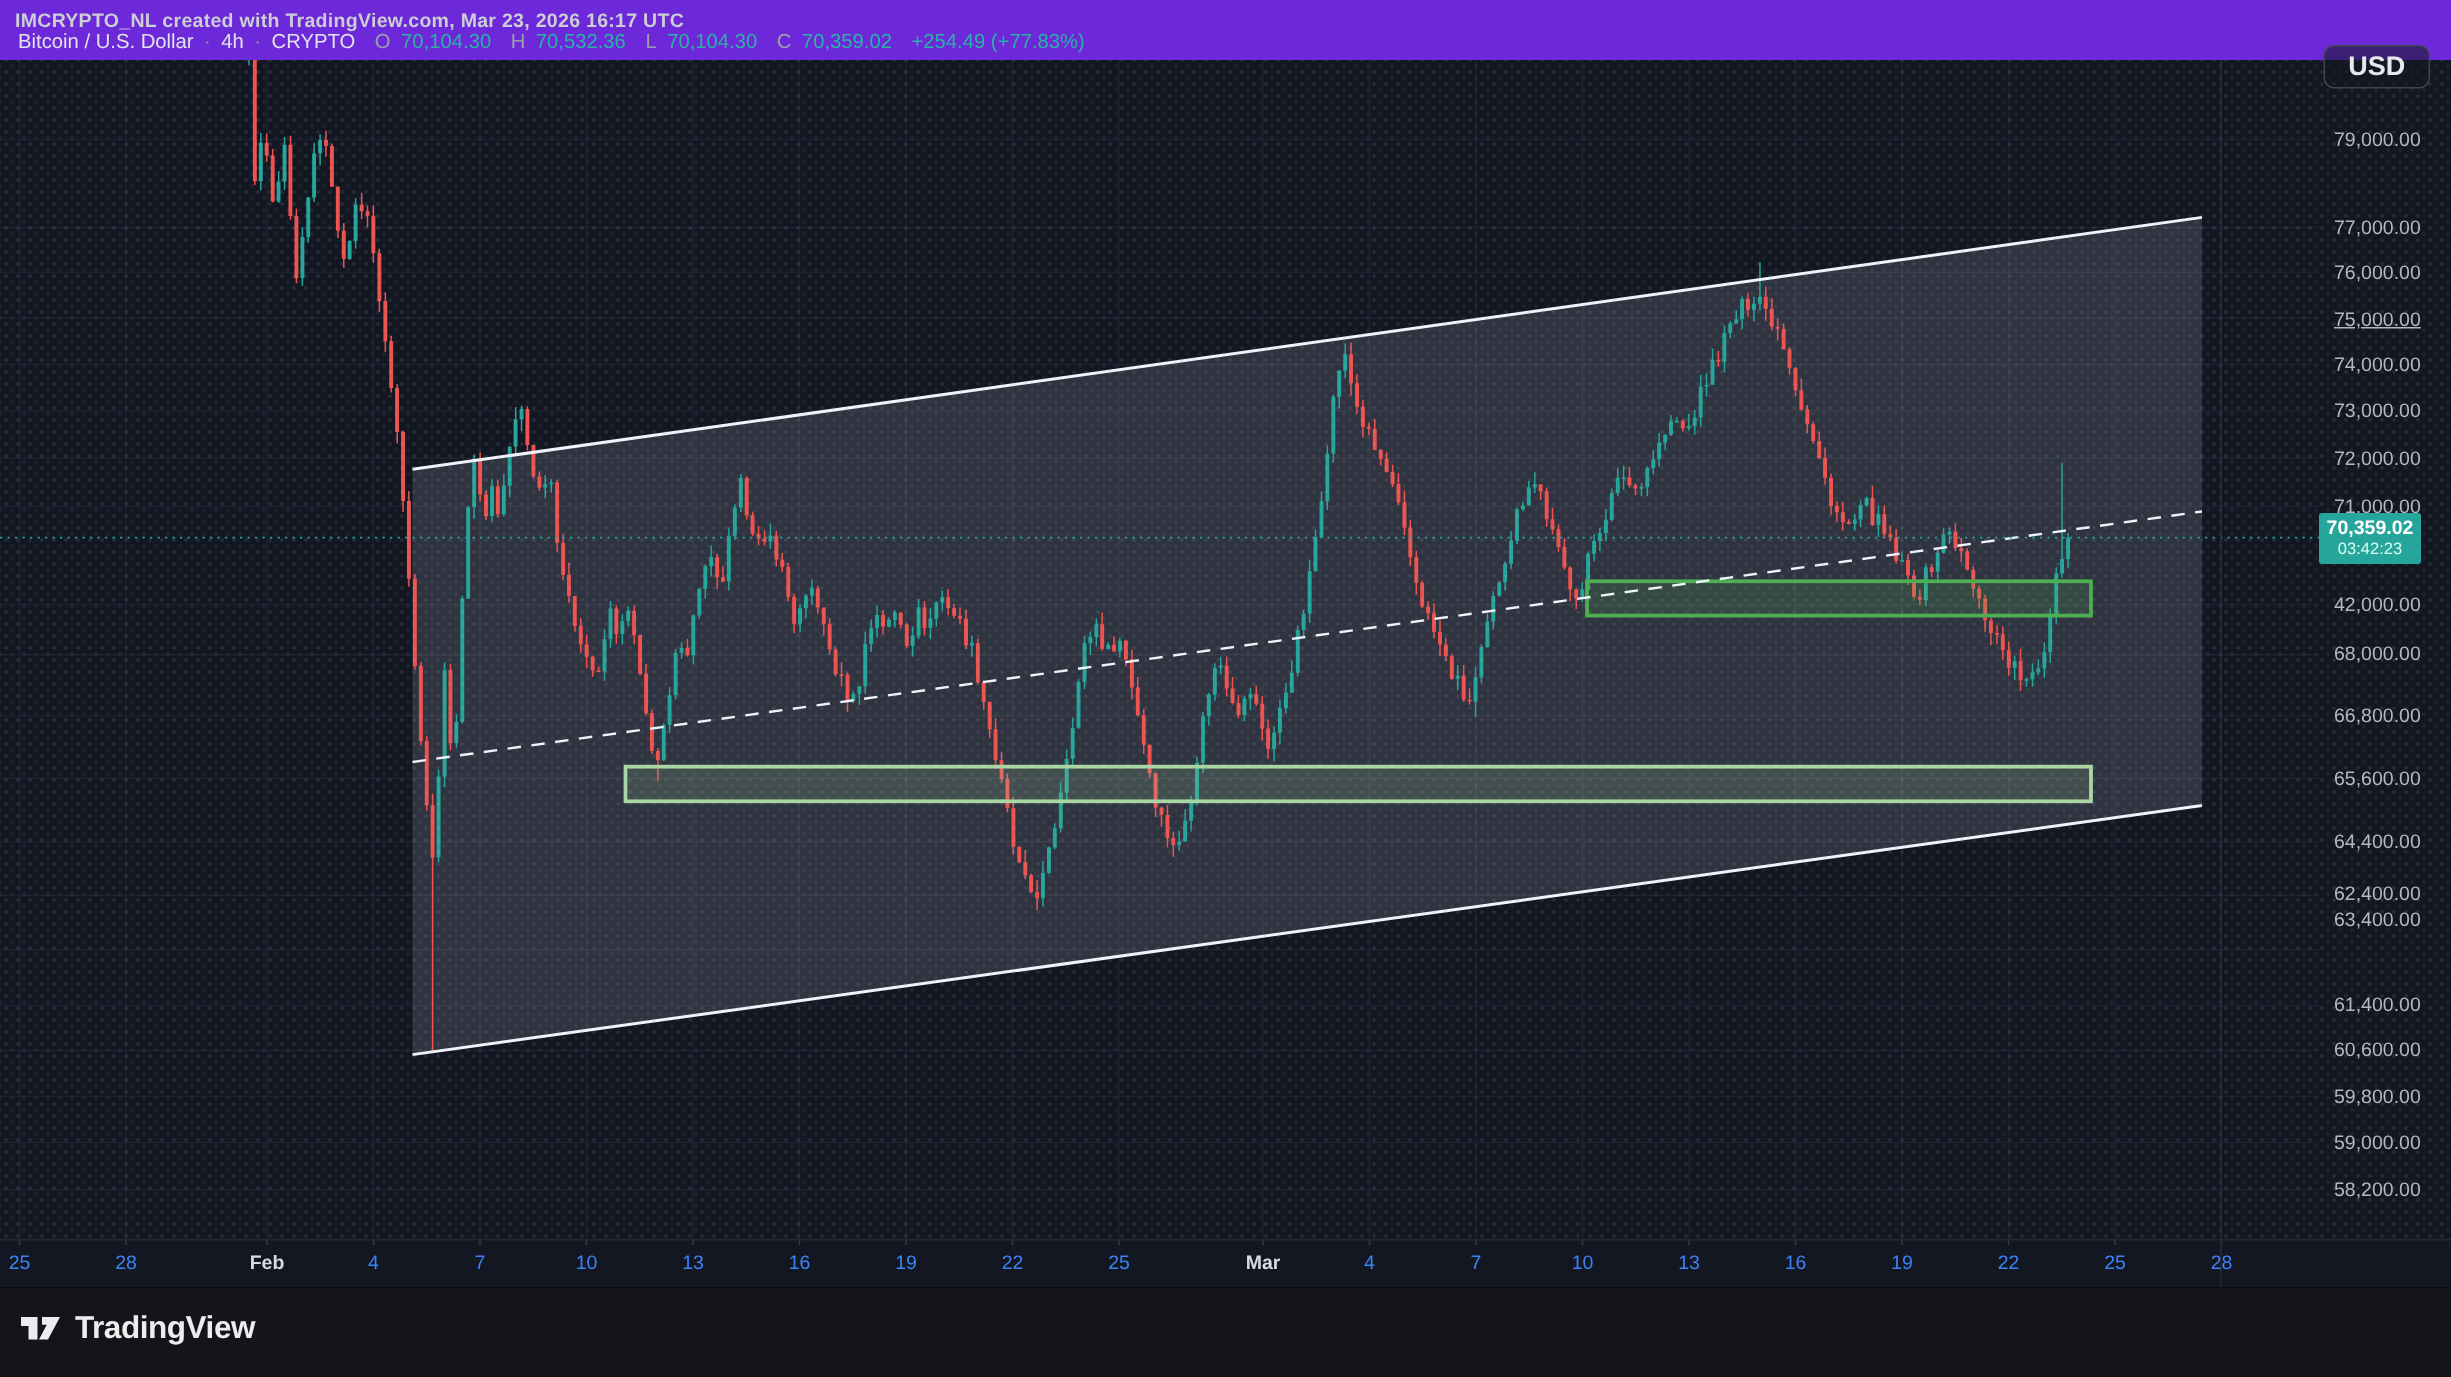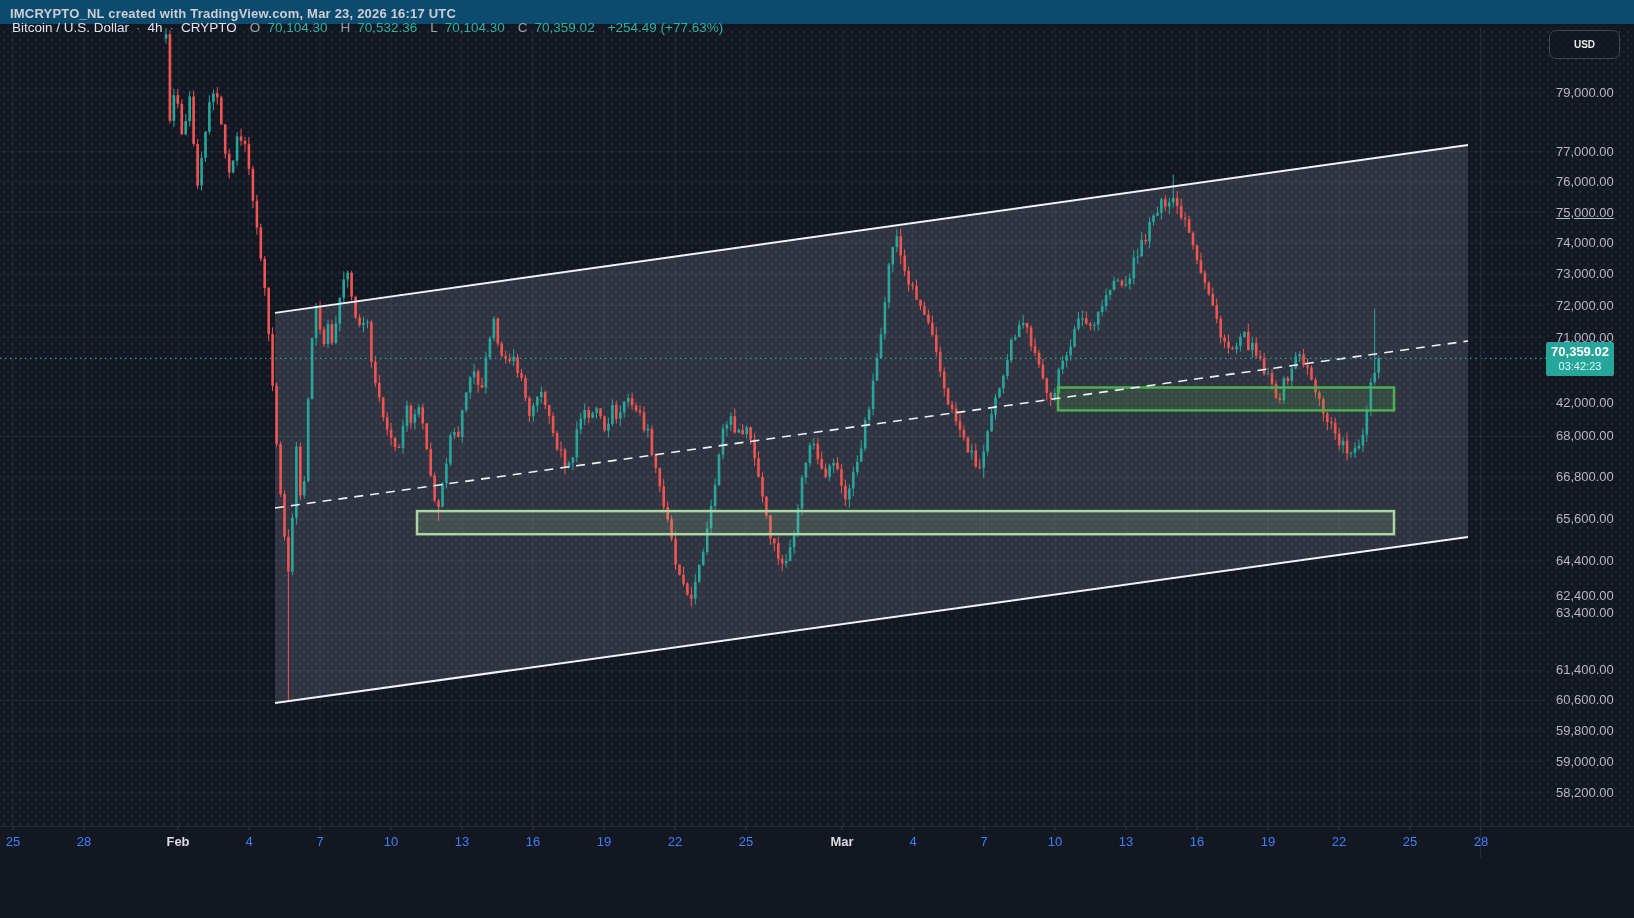--- a/index.html
+++ b/index.html
@@ -1,31 +1,31 @@
 <!DOCTYPE html>
 <html><head>
 <meta charset="utf-8">
 <style>
   html,body{margin:0;padding:0;background:#131722;}
   .stage{position:relative;width:1634px;height:918px;background:#131722;overflow:hidden;
          font-family:"Liberation Sans","DejaVu Sans",sans-serif;-webkit-font-smoothing:antialiased;}
-  .watermark-bar{position:absolute;left:0;top:0;width:100%;height:24px;background:#0c4a6e;z-index:6;}
+  .watermark-bar{position:absolute;left:0;top:0;width:100%;height:40px;background:#6d28d9;z-index:6;}
   .watermark-bar span{position:absolute;left:10px;top:6px;font-size:13px;font-weight:700;color:#ccced5;letter-spacing:.2px;}
   #chart-svg{position:absolute;left:0;top:0;z-index:1;}
   .dot-overlay{position:absolute;left:0;top:28px;width:1634px;height:798px;z-index:2;pointer-events:none;
      background-image:radial-gradient(rgba(165,175,196,.13) 1px,transparent 1.35px),
                       radial-gradient(rgba(165,175,196,.08) 1px,transparent 1.35px);
      background-size:8px 8px,8px 8px;background-position:0 0,4px 4px;}
   .legend{position:absolute;left:12px;top:20px;z-index:7;font-size:13.5px;color:#dfe2e8;display:flex;gap:7px;align-items:baseline;white-space:nowrap;}
   .legend .sep{color:#8b909c;}
   .legend .pfx{color:#9aa0ab;margin-left:6px;}
   .legend .val{color:#2ab3a3;}
   .legend .chg{color:#2ab3a3;margin-left:6px;}
   .usd-btn{position:absolute;left:1549px;top:30px;width:69px;height:27px;z-index:7;border:1.5px solid #41454f;border-radius:7px;
-     color:#e7e9ed;font-size:10px;font-weight:700;display:flex;align-items:center;justify-content:center;background:rgba(19,23,34,.55);}
+     color:#e7e9ed;font-size:18px;font-weight:700;display:flex;align-items:center;justify-content:center;background:rgba(19,23,34,.55);}
   .ptick{position:absolute;left:1556px;z-index:5;font-size:13px;color:#b5b8c2;}
   .ttick{position:absolute;top:834px;z-index:5;font-size:13px;color:#3b82f6;transform:translateX(-50%);}
   .ttick.month{font-weight:700;color:#d9dbe1;}
   .price-tag{position:absolute;left:1546px;width:68px;z-index:8;background:#26a69a;border-radius:2px;color:#fff;text-align:center;padding:3px 0 3px;}
   .price-tag .p{font-size:13px;font-weight:700;line-height:14px;}
   .price-tag .cd{font-size:11px;color:#d9fbf2;line-height:13px;margin-top:1px;}
   .footer{position:absolute;left:0;top:858px;width:100%;height:60px;background:#141519;border-top:1px solid #0b0c10;z-index:6;}
   .brand{position:absolute;left:13px;top:15px;display:flex;align-items:center;gap:9px;}
   .brand span{font-size:21px;font-weight:700;color:#ededef;letter-spacing:-.3px;}
 </style>
@@ -743,21 +743,21 @@
     <span class="sep">·</span>
     <span>CRYPTO</span>
     <span class="pfx">O</span>
       <span class="val">70,104.30</span>
     <span class="pfx">H</span>
       <span class="val">70,532.36</span>
     <span class="pfx">L</span>
       <span class="val">70,104.30</span>
     <span class="pfx">C</span>
       <span class="val">70,359.02</span>
-    <span class="chg">+254.49 (+77.63%)</span>
+    <span class="chg">+254.49 (+77.83%)</span>
   </div>
 
   <div class="usd-btn">USD</div>
 
   <div id="price-axis">
       <div class="ptick" style="top: 85px;">79,000.00</div>
       <div class="ptick" style="top: 144px;">77,000.00</div>
       <div class="ptick" style="top: 174px;">76,000.00</div>
       <div class="ptick" style="top: 205px; text-decoration: underline;">75,000.00</div>
       <div class="ptick" style="top: 235px;">74,000.00</div>
@@ -799,14 +799,23 @@
       <div class="ttick" style="left: 1339px;">22</div>
       <div class="ttick" style="left: 1410px;">25</div>
       <div class="ttick" style="left: 1481px;">28</div>
     </div>
 
   <div class="price-tag" id="price-tag" style="top: 342px;">
     <div class="p">70,359.02</div>
     <div class="cd">03:42:23</div>
   </div>
 
+  <div class="footer">
+    <div class="brand">
+      <svg width="28" height="24" viewBox="0 0 28 24">
+        <path d="M1 4 h11 v15 h-6 v-9 h-5 z" fill="#ededef"></path>
+        <path d="M15 4 h12 l-8 15 h-6 l5.2-9.8 h-3.2 z" fill="#ededef"></path>
+      </svg>
+      <span>TradingView</span>
+    </div>
+  </div>
 
 </div>
 
 </body></html>

